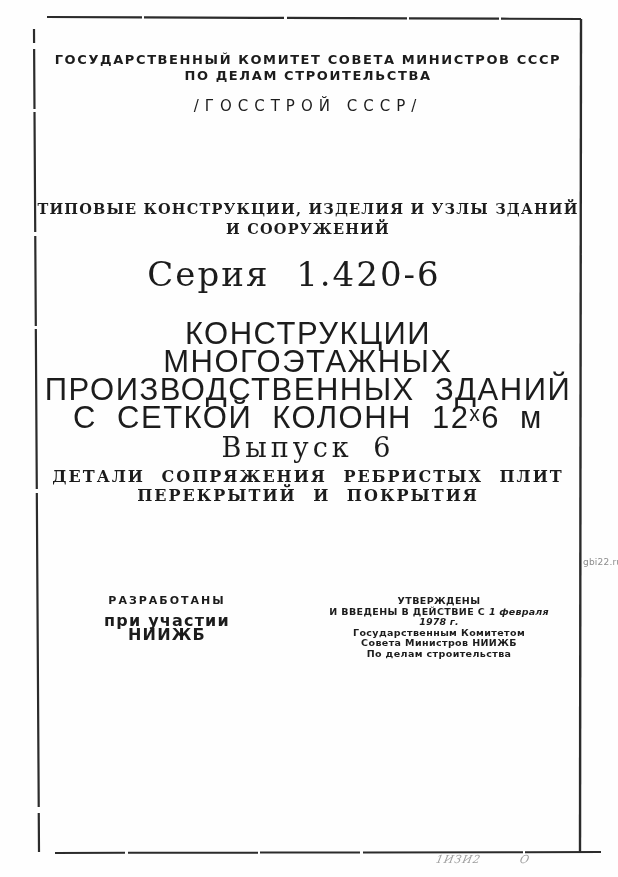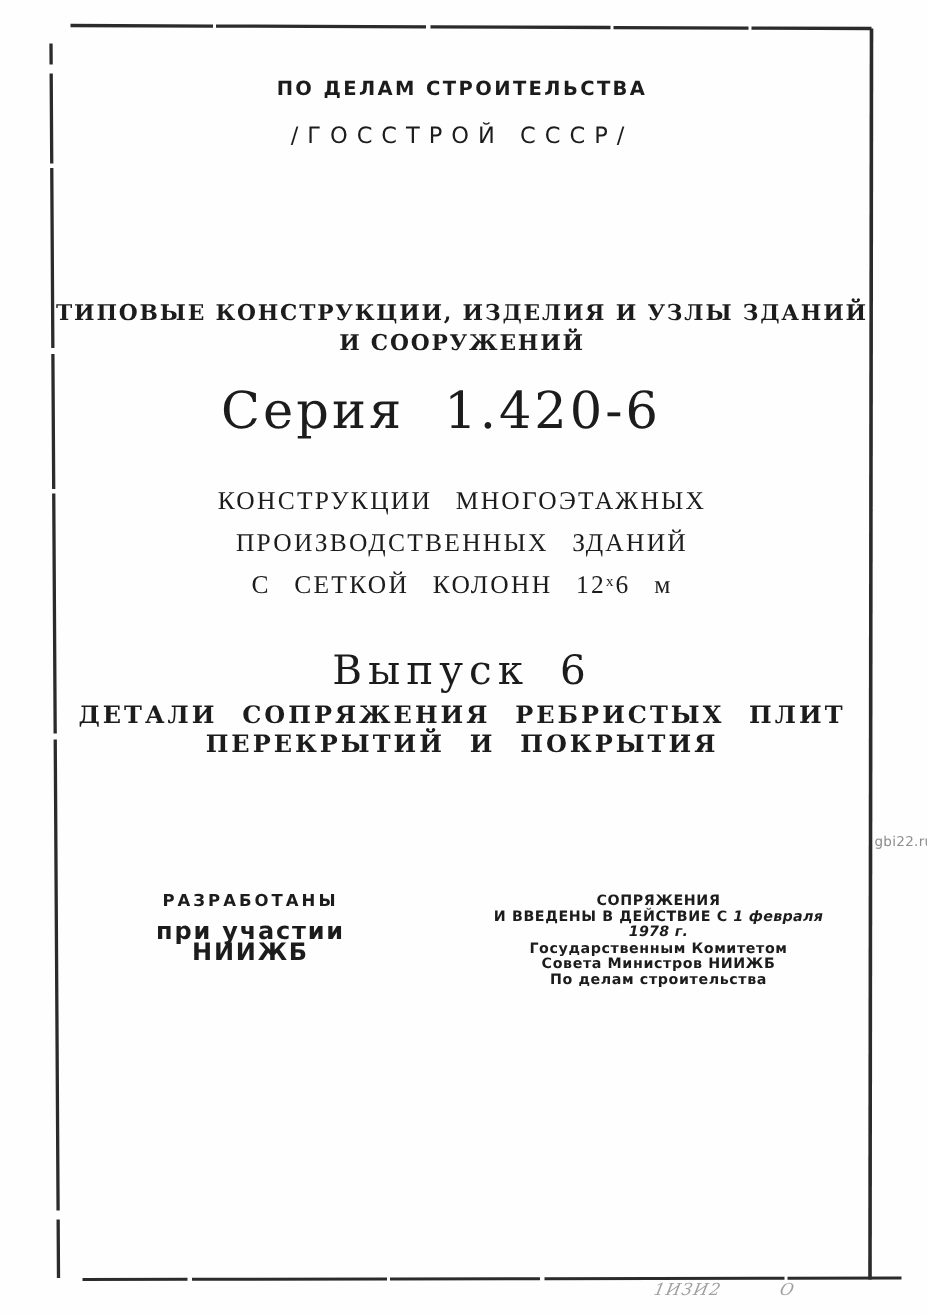--- a/index.html
+++ b/index.html
@@ -47,22 +47,22 @@
   .series { left: 19px; top: 254px; width: 550px; }
   .series-text {
     font-family: "DejaVu Serif", "Liberation Serif", serif;
     font-size: 34px; font-weight: normal;
     letter-spacing: 2px; word-spacing: 14px;
   }
 
   
   .maintitle { left: 33px; top: 320px; width: 550px; }
   .title-l {
-    font-family: Liberation Serif, serif;
-    font-size: 17px; font-weight: normal;
+    font-family: Liberation Sans, sans-serif;
+    font-size: 31px; font-weight: normal;
     letter-spacing: 1.5px; word-spacing: 10px;
     line-height: 28px;
   }
 
   
   .issue { left: 33px; top: 432px; width: 550px; }
   .issue-label {
     font-family: "DejaVu Serif", "Liberation Serif", serif;
     font-size: 27px; letter-spacing: 4px; word-spacing: 8px;
   }
@@ -112,20 +112,21 @@
 <div id="page">
 
   <svg class="frame" viewBox="0 0 618 877" xmlns="http://www.w3.org/2000/svg">
     <line x1="47" y1="17" x2="581" y2="19" stroke="#2b2b2b" stroke-width="2.2" stroke-dasharray="95 2 140 3 120 2 90 2 200 0"></line>
     <line x1="581" y1="19" x2="580" y2="853" stroke="#2b2b2b" stroke-width="2.4"></line>
     <line x1="34" y1="29" x2="39" y2="852" stroke="#2b2b2b" stroke-width="2.2" stroke-dasharray="14 6 60 3 120 4 90 3 160 4 300 0"></line>
     <line x1="55" y1="853" x2="601" y2="852" stroke="#2b2b2b" stroke-width="2" stroke-dasharray="70 3 130 2 100 3 160 2 120 0"></line>
   </svg>
 
   <header class="abs org">
+    <div class="org-l1">ГОСУДАРСТВЕННЫЙ КОМИТЕТ СОВЕТА МИНИСТРОВ СССР</div>
     <div class="org-l2">ПО ДЕЛАМ СТРОИТЕЛЬСТВА</div>
     <div class="org-l3">/ГОССТРОЙ СССР/</div>
   </header>
 
   <div class="abs typeblock">
     <div class="type-l">ТИПОВЫЕ КОНСТРУКЦИИ, ИЗДЕЛИЯ И УЗЛЫ ЗДАНИЙ</div>
     <div class="type-l">И СООРУЖЕНИЙ</div>
   </div>
 
   <div class="abs series">
@@ -145,21 +146,21 @@
     <div class="issue-sub-l">ДЕТАЛИ СОПРЯЖЕНИЯ РЕБРИСТЫХ ПЛИТ</div>
     <div class="issue-sub-l">ПЕРЕКРЫТИЙ И ПОКРЫТИЯ</div>
   </div>
 
   <div class="abs developed">
     <div class="dev-l1">РАЗРАБОТАНЫ</div>
     <div class="dev-l3">при участии НИИЖБ</div>
   </div>
 
   <div class="abs approved">
-    <div class="app-l">СОПРЯЖЕНИЯ</div>
+    <div class="app-l">УТВЕРЖДЕНЫ</div>
     <div class="app-l">
       <span>И ВВЕДЕНЫ В ДЕЙСТВИЕ С</span>
       <span class="app-script">1 февраля 1978 г.</span>
     </div>
     <div class="app-l">Государственным Комитетом</div>
     <div class="app-l">Совета Министров НИИЖБ</div>
     <div class="app-l">По делам строительства</div>
   </div>
 
   <div class="watermark">gbi22.ru</div>

